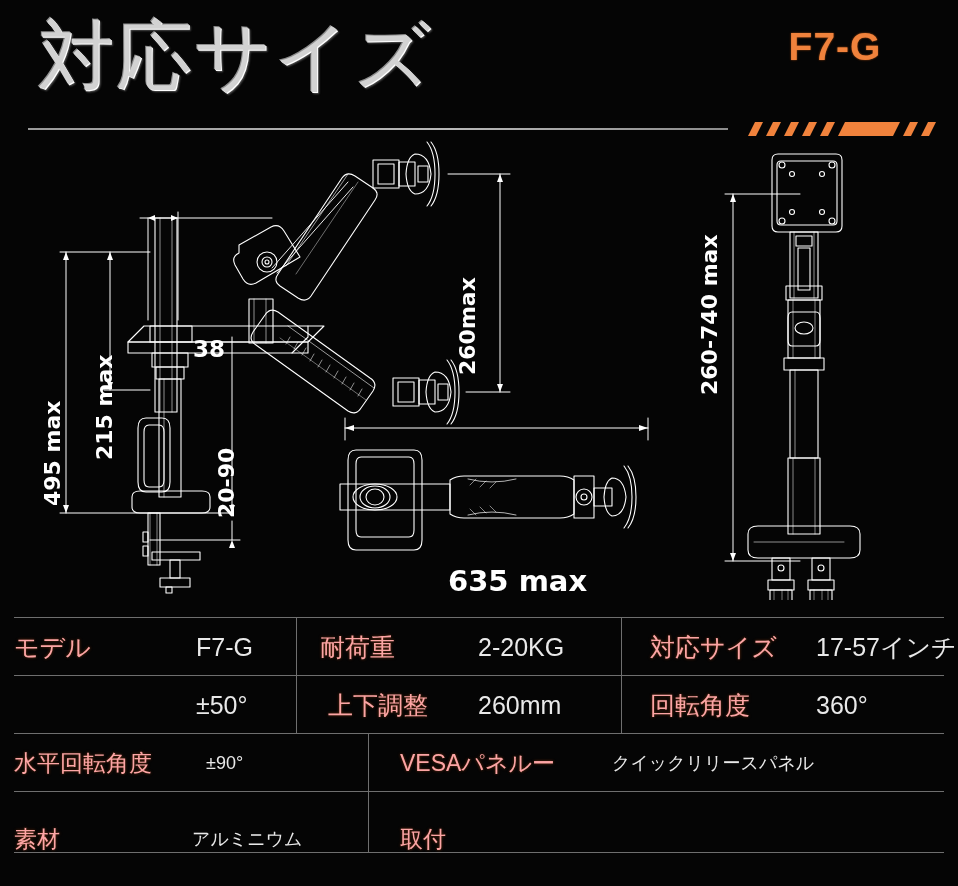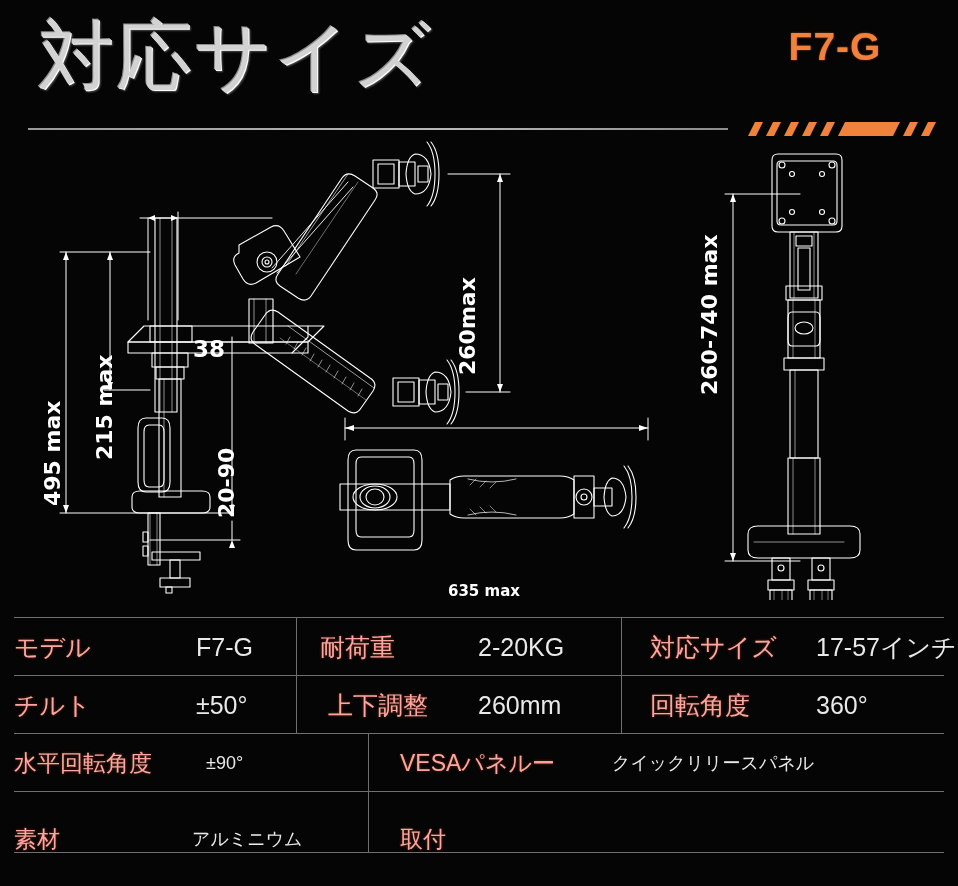--- a/index.html
+++ b/index.html
@@ -45,21 +45,21 @@
   }
   .d-38{left:193px;top:196px;font-size:23px;}
   .d-260max{left:455px;top:235px;font-size:22px;
             transform:rotate(-90deg);transform-origin:left top;}
   .d-495{left:40px;top:366px;font-size:22px;
          transform:rotate(-90deg);transform-origin:left top;}
   .d-215{left:92px;top:320px;font-size:22px;
          transform:rotate(-90deg);transform-origin:left top;}
   .d-2090{left:214px;top:378px;font-size:22px;
           transform:rotate(-90deg);transform-origin:left top;}
-  .d-635{left:448px;top:442px;font-size:15px;text-align:right;}
+  .d-635{left:448px;top:424px;font-size:29px;text-align:right;}
   .d-260740{left:697px;top:255px;font-size:22px;
             transform:rotate(-90deg);transform-origin:left top;}
 
   
   .spec{position:absolute;left:0;top:606px;width:958px;height:248px;}
   .srow{position:absolute;left:14px;width:930px;height:58px;}
   .srow.r1{top:12px;} .srow.r2{top:70px;}
   .srow.r3{top:128px;} .srow.r4{top:204px;}
   .hline{position:absolute;left:14px;width:930px;height:1px;background:#6f6f6f;}
   .vline{position:absolute;width:1px;background:#6f6f6f;}
@@ -351,23 +351,20 @@
 
       <div class="cell" style="left:636px;width:166px">
         <span class="lbl">対応サイズ</span>
         </div>
       <div class="cell" style="left:802px;width:140px">
         <span class="val">17-57インチ</span>
         </div>
     </div>
 
     <div class="srow r2">
-      <div class="cell" style="left:0px;width:180px">
-        <span class="lbl">チルト</span>
-        </div>
       <div class="cell" style="left:182px;width:110px">
         <span class="val">±50°</span>
         </div>
 
       <div class="cell" style="left:314px;width:150px">
         <span class="lbl">上下調整</span>
         </div>
       <div class="cell" style="left:464px;width:150px">
         <span class="val">260mm</span>
         </div>

